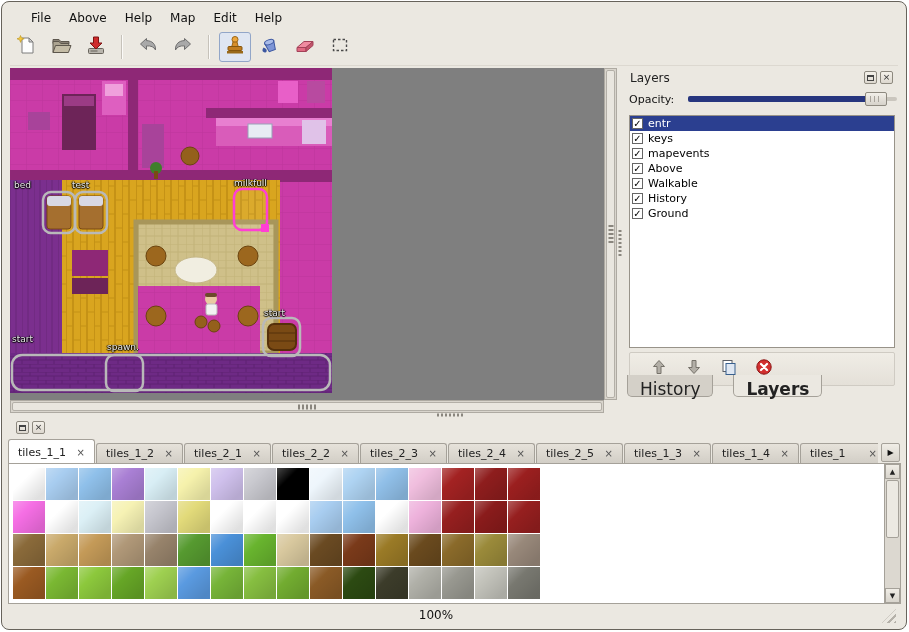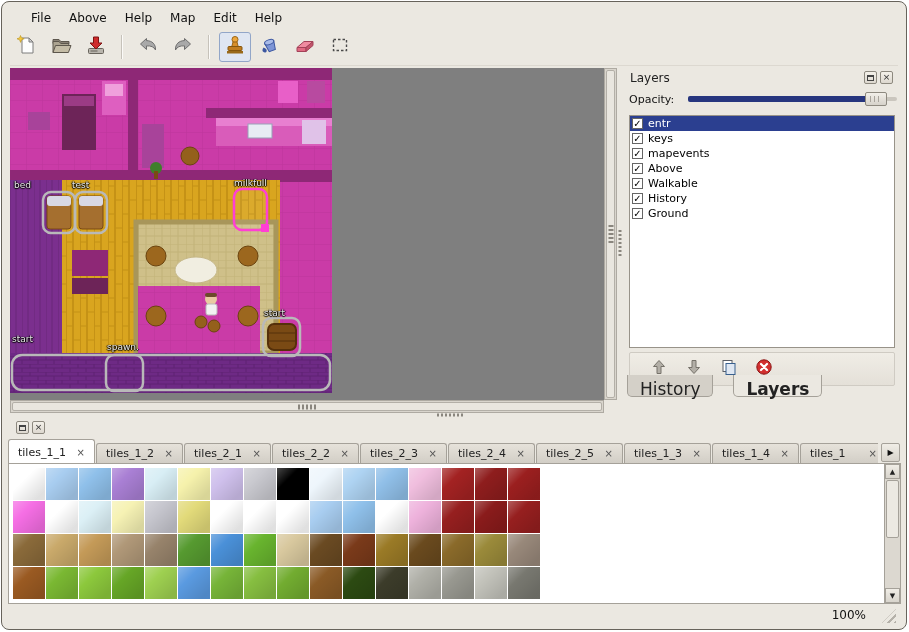--- a/index.html
+++ b/index.html
@@ -94,21 +94,21 @@
   .tile::after{content:"";position:absolute;inset:0;
        background:linear-gradient(135deg,rgba(255,255,255,.28),rgba(255,255,255,0) 35%,rgba(0,0,0,.12) 85%)}
   .ts-vscroll{position:absolute;right:0;top:0;bottom:0;width:16px;background:#dcd8d0;border-left:1px solid #a5a199}
   .vs-btn{position:absolute;left:0;right:0;height:15px;background:linear-gradient(#f0ede6,#d8d4cc);
           border:1px solid #a5a199;display:flex;align-items:center;justify-content:center;font-size:7px;color:#222}
   .vs-btn.up{top:0}.vs-btn.down{bottom:0}
   .vs-thumb{position:absolute;left:1px;right:1px;top:16px;height:58px;background:#ece9e2;border:1px solid #a5a199;border-radius:2px}
 
   
   .statusbar{position:absolute;left:4px;right:6px;bottom:2px;height:24px;display:flex;align-items:center;
-             justify-content:flex-end;padding-right:34px;font-size:12px}
+             justify-content:center;padding-right:34px;font-size:12px}
   .resize-grip{position:absolute;right:4px;bottom:4px;width:14px;height:14px;
        background:repeating-linear-gradient(135deg,transparent 0 3px,#b5b1a9 3px 5px);
        clip-path:polygon(100% 0,100% 100%,0 100%)}
 </style>
 </head>
 <body>
 
 <div class="window">
 
   <div class="menubar">

